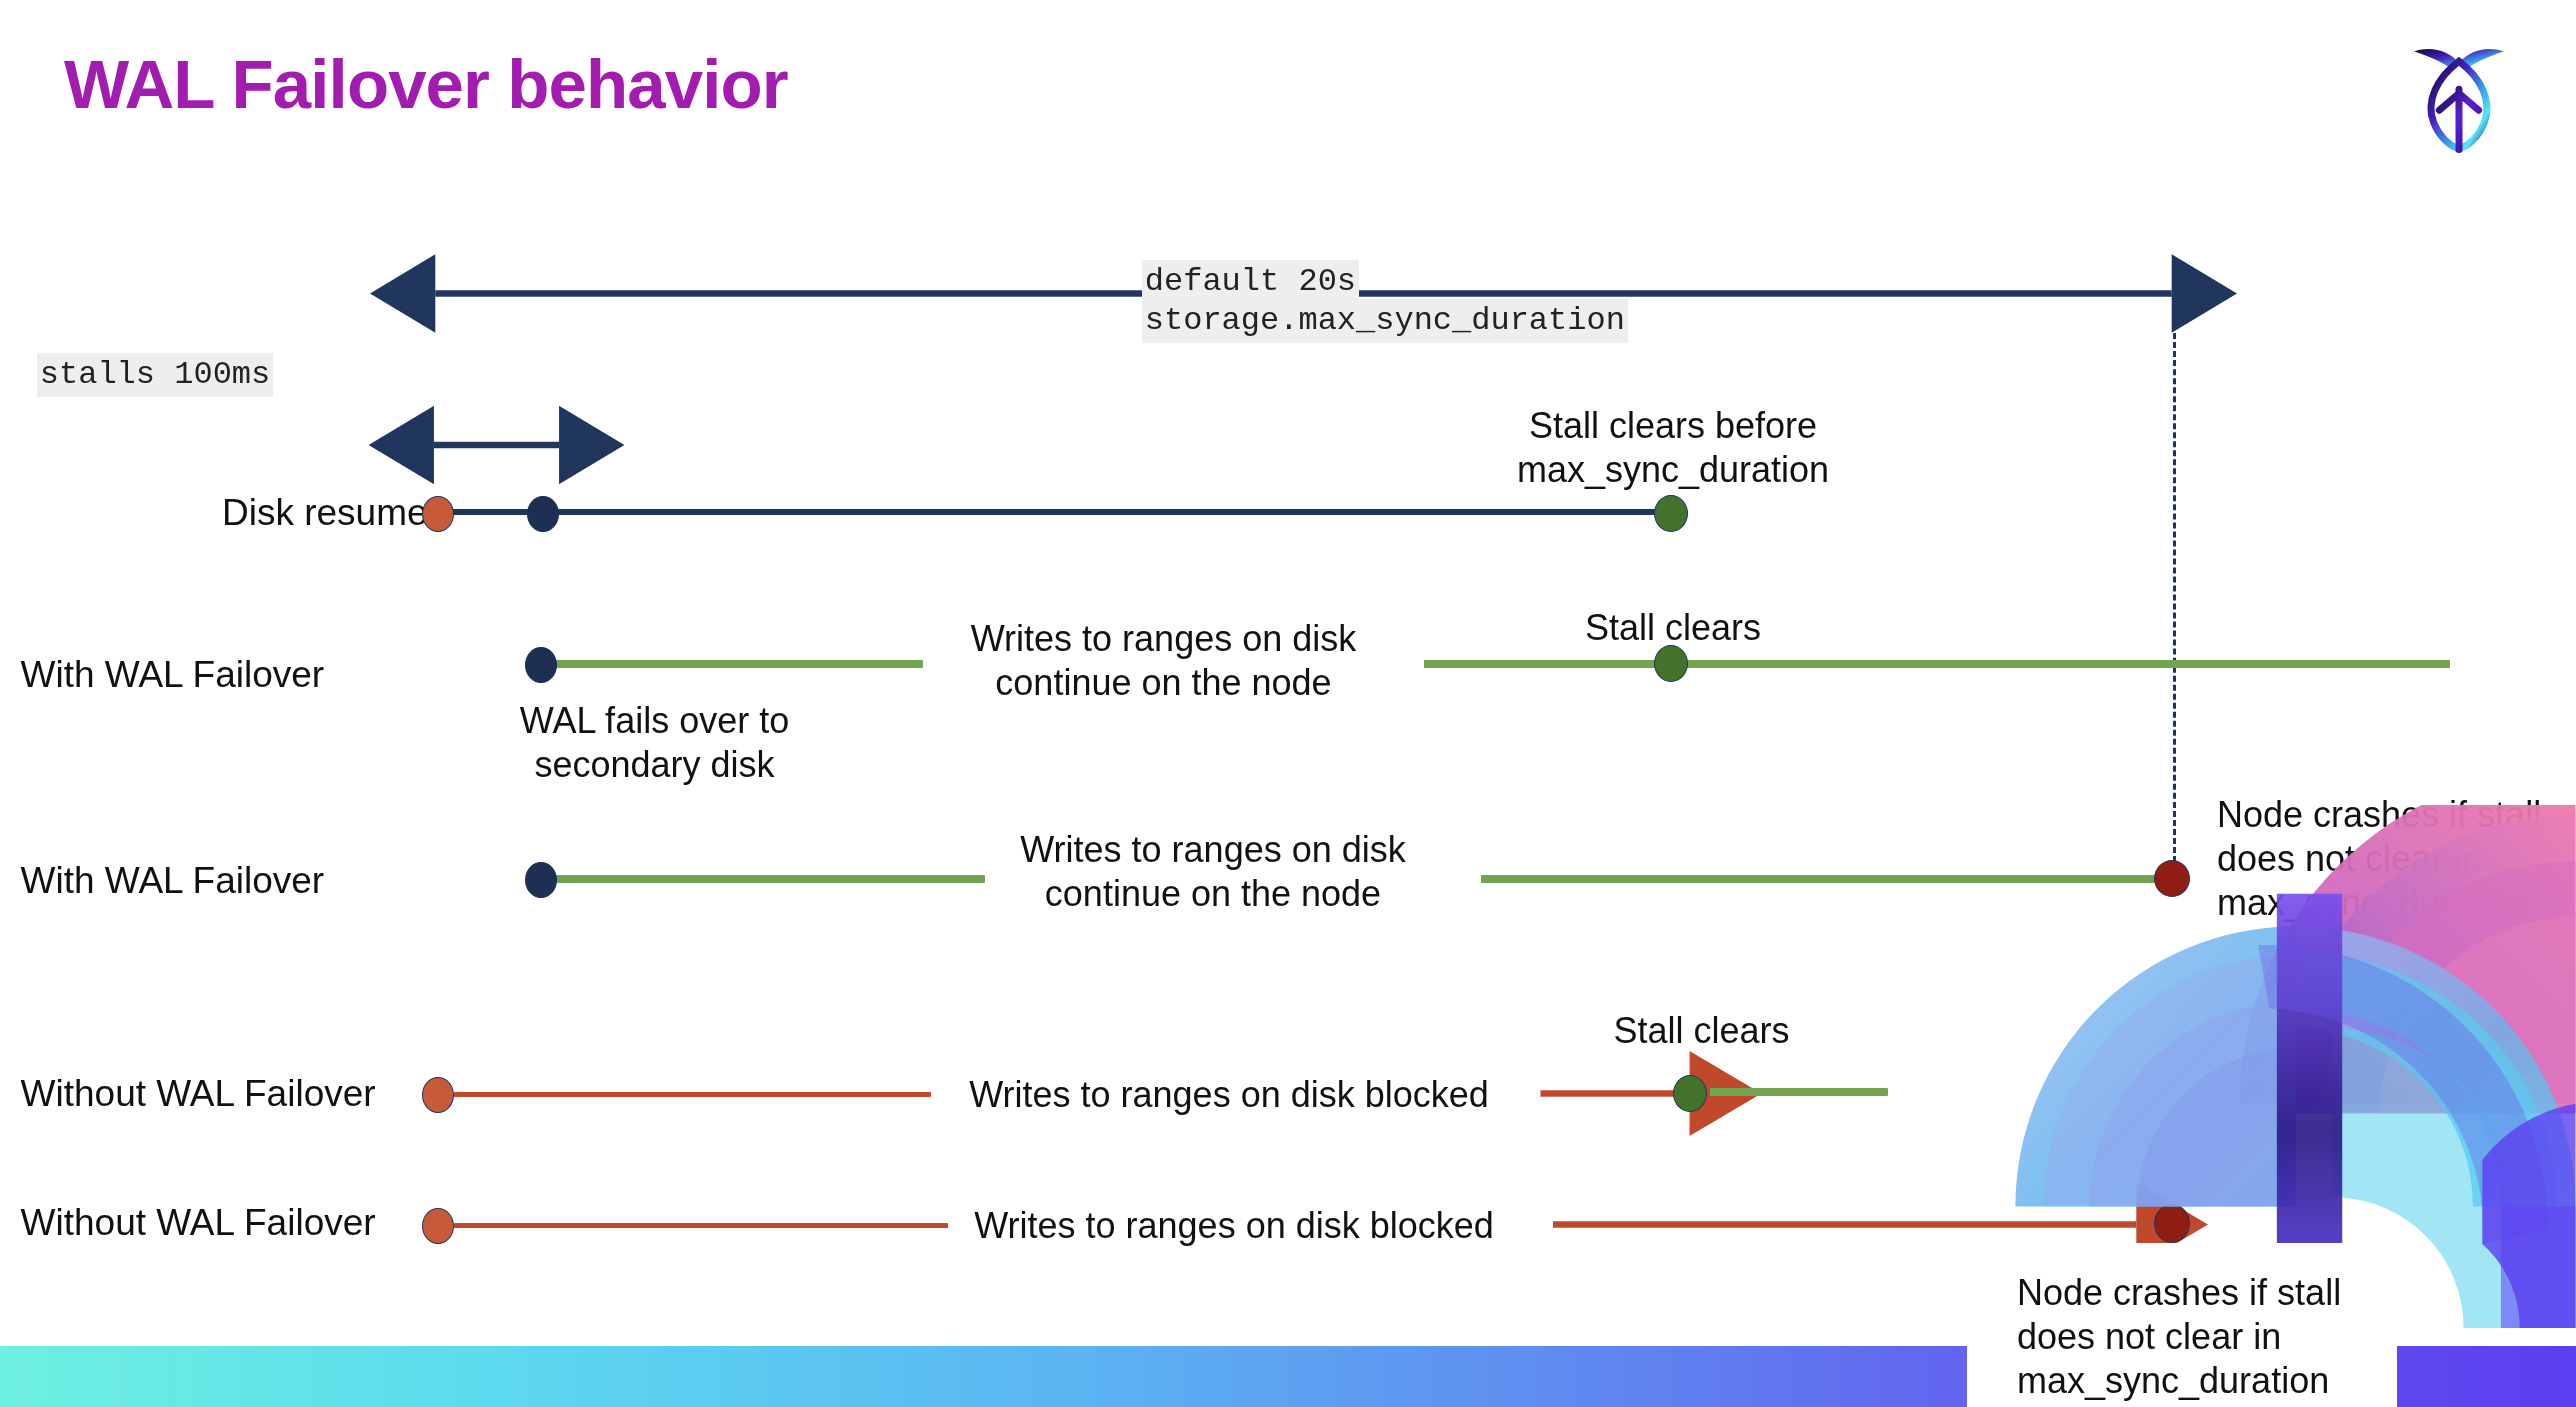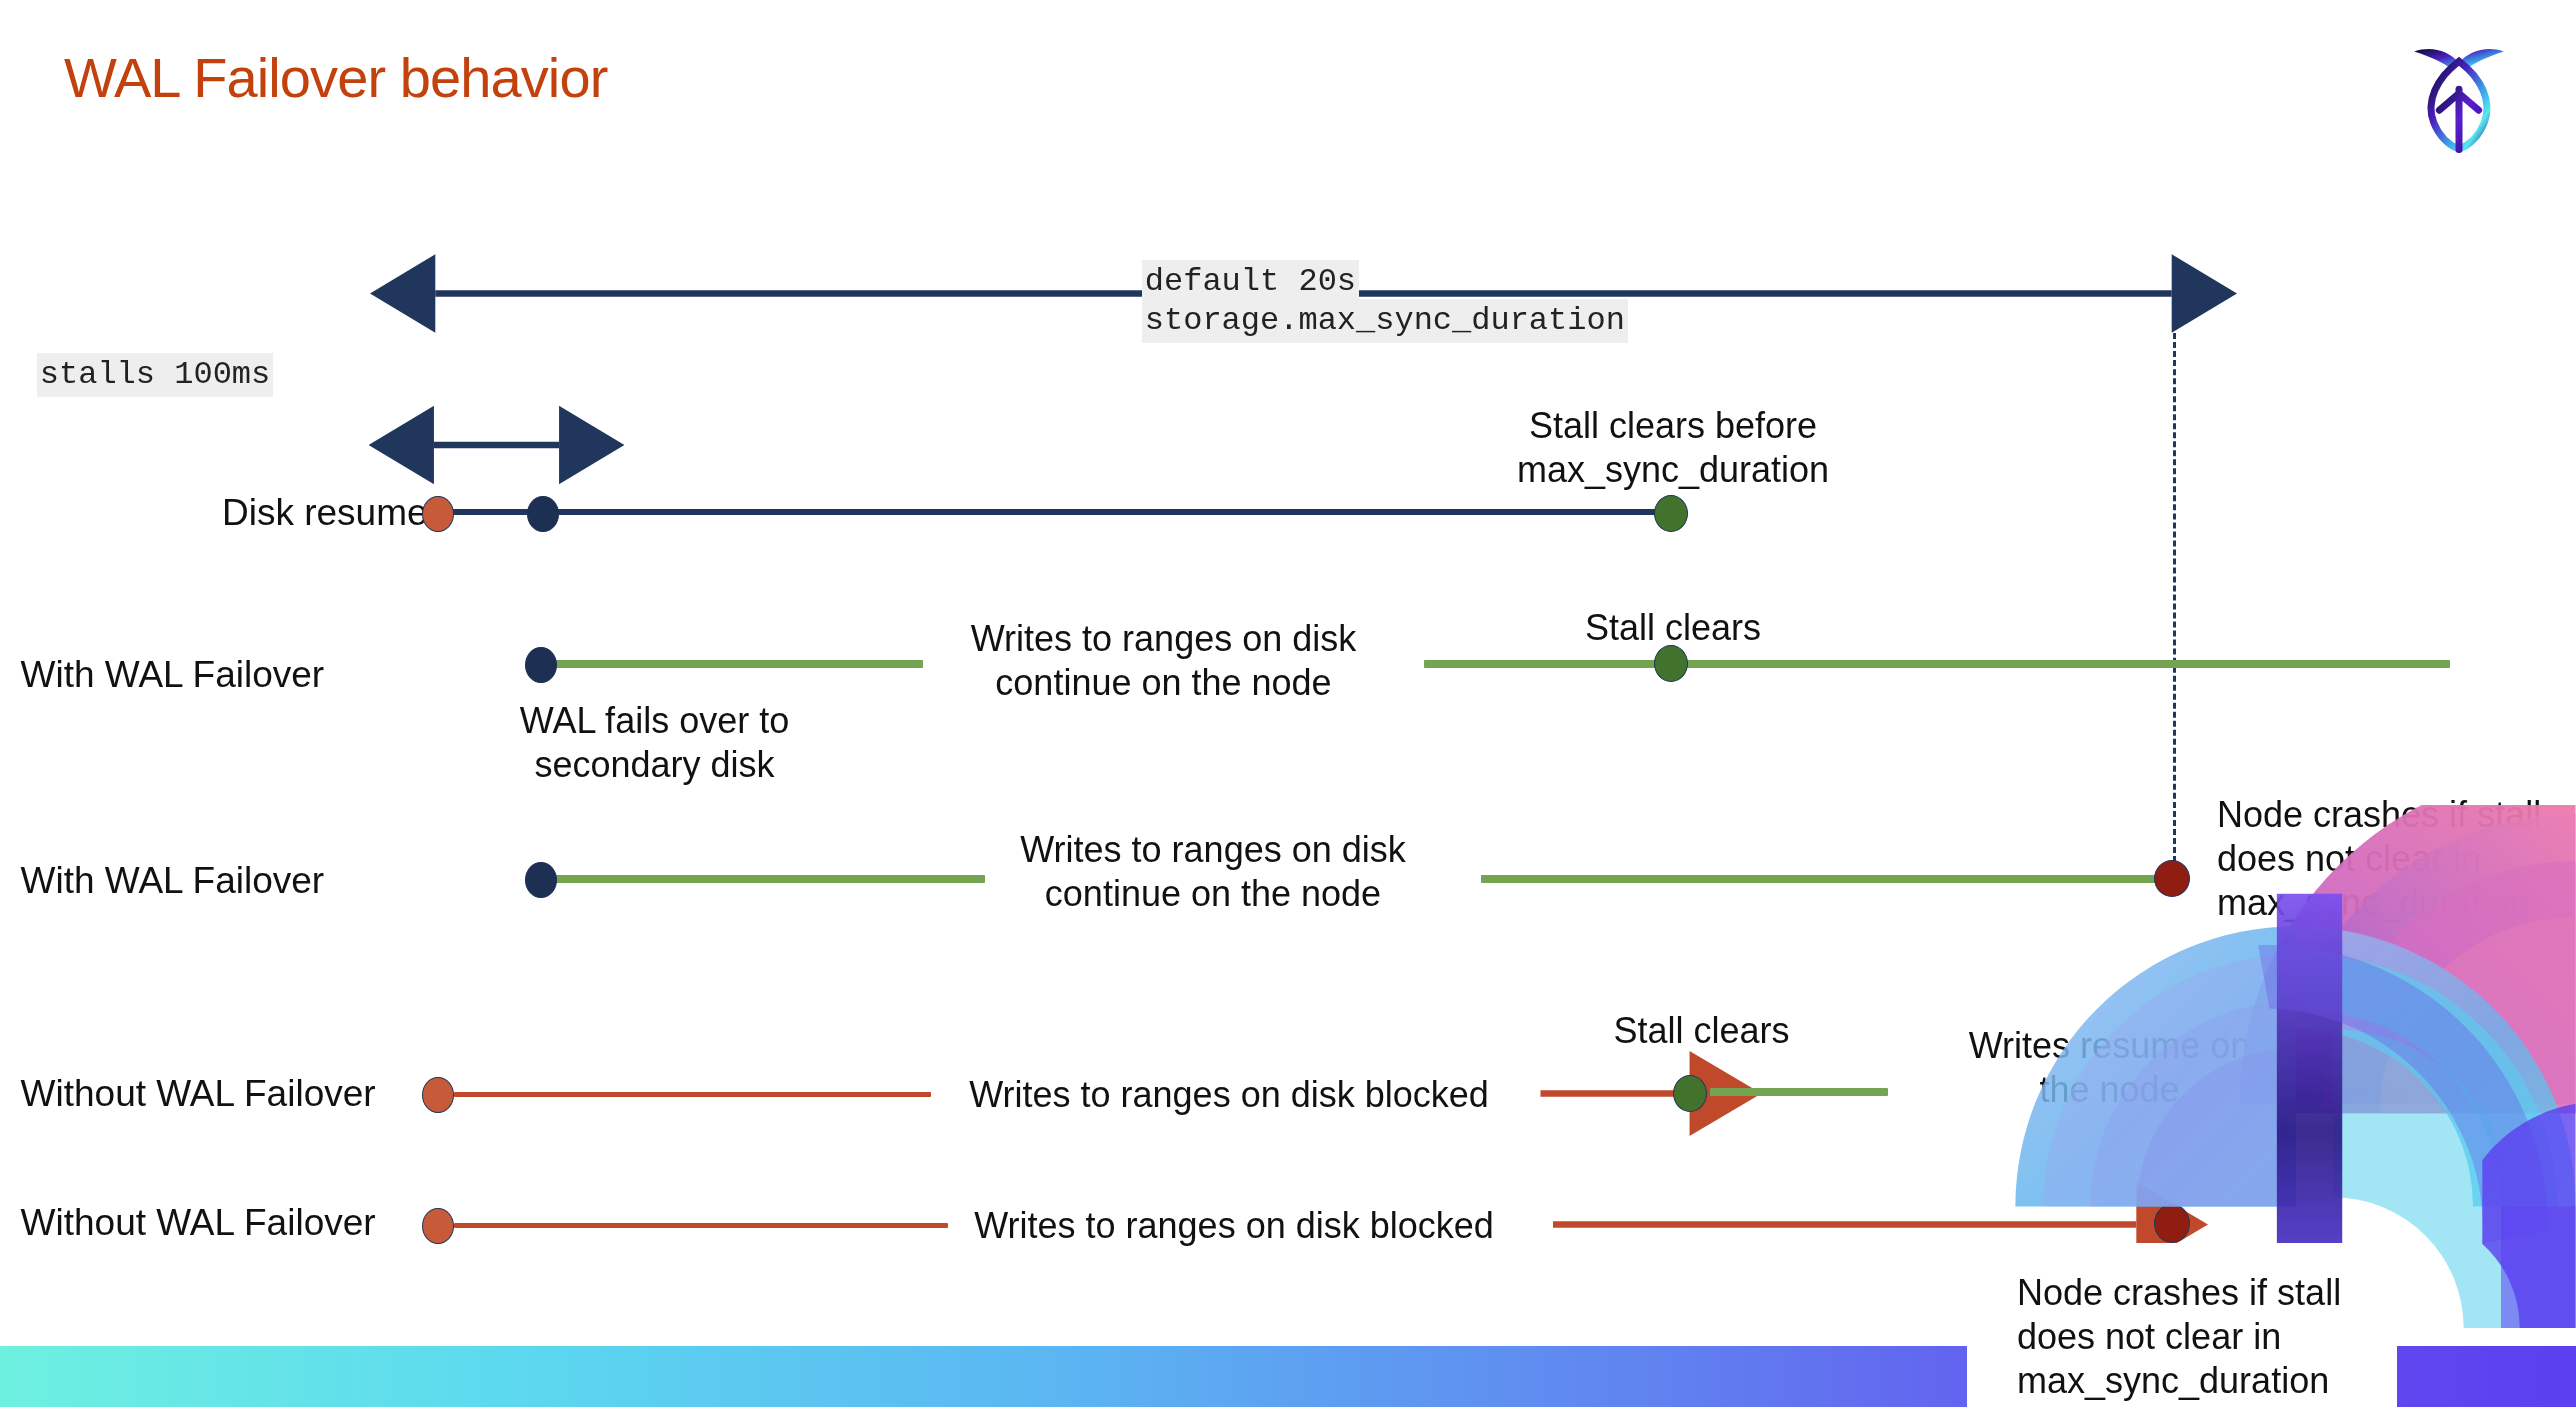--- a/index.html
+++ b/index.html
@@ -8,22 +8,22 @@
     background:#ffffff;
     font-family:"Liberation Sans", sans-serif;
     overflow:hidden;
     position:relative;
   }
   #slide{position:absolute;inset:0;overflow:hidden;}
 
   
   .title{
     position:absolute;left:64px;top:45px;
-    font-size:56px;font-weight:normal;letter-spacing:-0.9px;
-    color:#c2410c;white-space:nowrap;
+    font-size:69px;font-weight:bold;letter-spacing:-0.9px;
+    color:#a21caf;white-space:nowrap;
   }
 
   
   .logo{position:absolute;left:2389px;top:22.4px;width:140px;height:140px;}
 
   
   .code{
     position:absolute;
     font-family:"Liberation Mono", monospace;
     font-size:32px;color:#222222;
@@ -182,22 +182,20 @@
     </defs>
     <line x1="0" y1="22" x2="160" y2="22" stroke="#c0492b" stroke-width="7" marker-end="url(#mOr)"></line>
   </svg>
 
   <div class="seg green" style="left:1710px;top:1088px;width:178px;"></div>
   <div class="dot green" style="left:1673px;top:1075px;width:34px;height:37px;"></div>
   <div class="seg green" style="left:2288px;top:1088px;width:166px;"></div>
 
   <div class="note center" style="left:944px;top:1073px;width:570px;">Writes to ranges on disk  blocked</div>
   <div class="note center" style="left:1552px;top:1009px;width:299px;">Stall clears</div>
-  <div class="note center" style="left:1927px;top:1024px;width:365px;">Writes resume on
-the node</div>
 
   <div class="rowlabel" style="left:20.6px;top:1202px;">Without WAL Failover</div>
 
   <div class="seg orange-thin" style="left:454px;top:1223px;width:494px;"></div>
   <div class="dot orange" style="left:422px;top:1208px;width:32px;height:36px;"></div>
 
   <svg class="arrowsvg" style="left:1552px;top:1204px;width:617px;height:41px;" viewBox="0 0 660 44" width="617" height="41">
     <line x1="0" y1="22" x2="626" y2="22" stroke="#c0492b" stroke-width="7" marker-end="url(#mOr)"></line>
   </svg>
   <div class="dot darkred" style="left:2154px;top:1204px;width:36px;height:39px;"></div>

